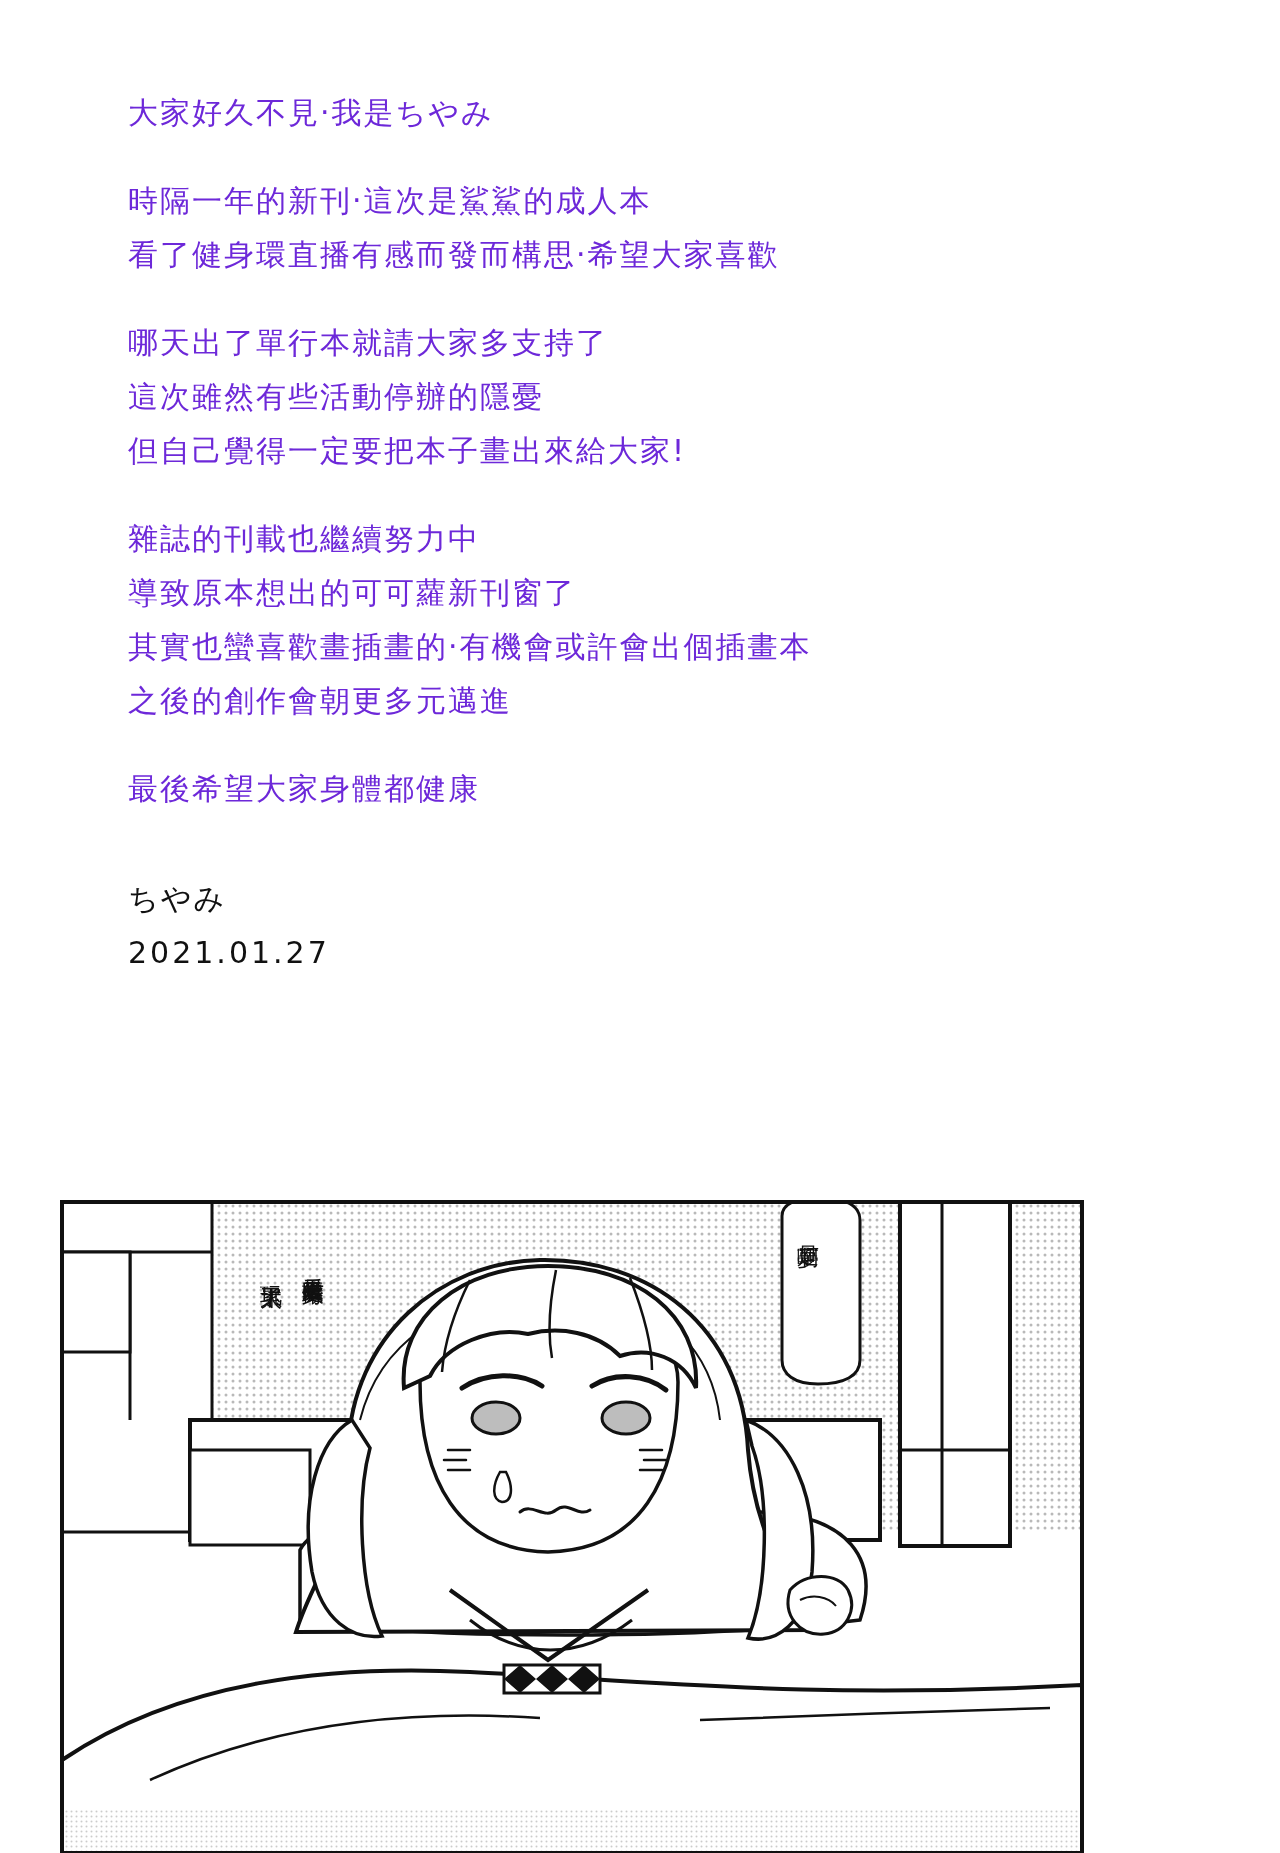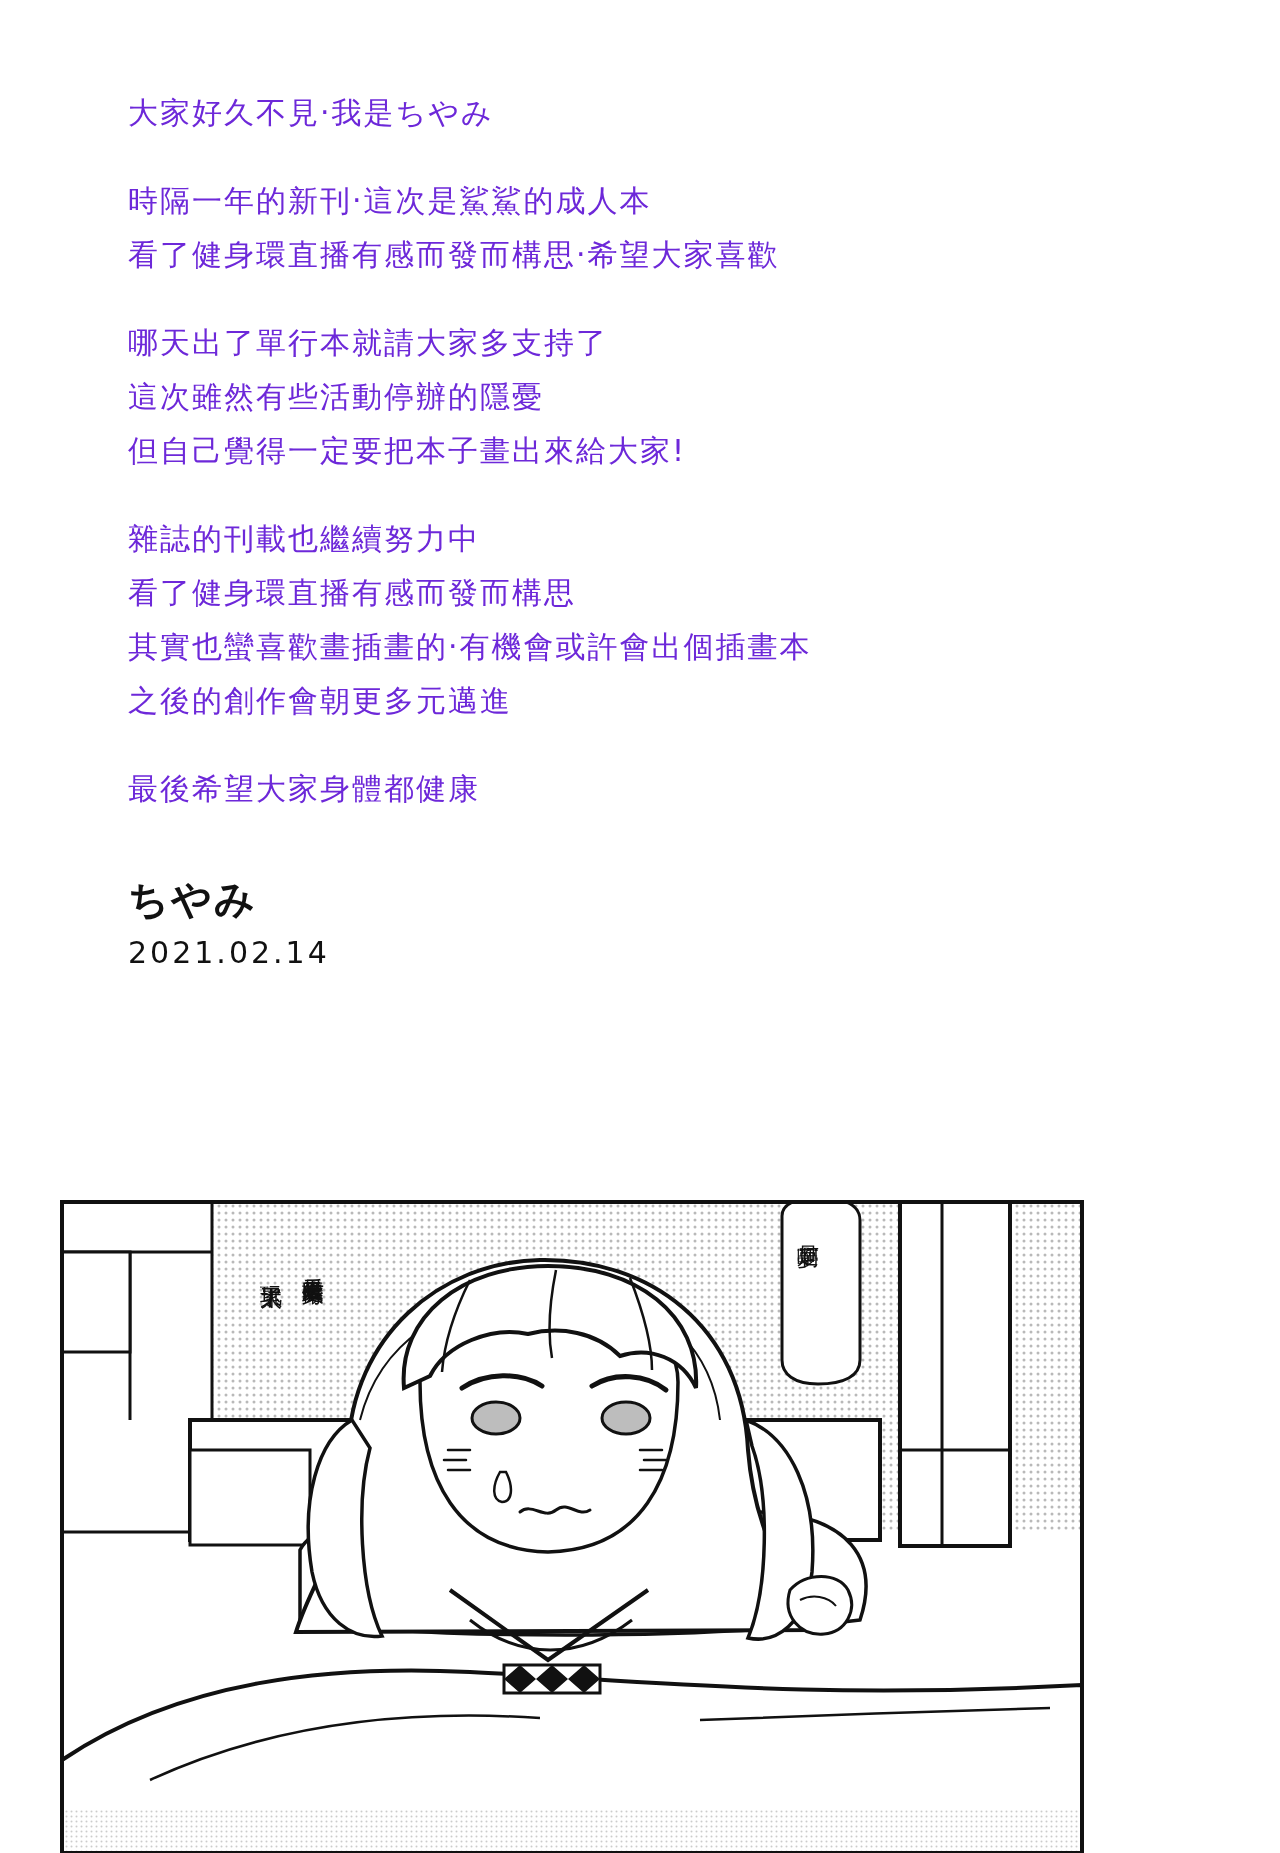--- a/index.html
+++ b/index.html
@@ -27,24 +27,23 @@
     font-size: 30px;
     line-height: 54px;
     letter-spacing: 2px;
     white-space: pre;
     color: #6d28d9;
   }
   .aw-gap {
     height: 34px;
   }
   .aw-sign {
-    font-size: 40px;
+    font-size: 30px;
     line-height: 54px;
     letter-spacing: 2px;
-    font-weight: bold;
   }
   .aw-date {
     font-size: 30px;
     line-height: 54px;
     letter-spacing: 3px;
   }
 
   
   .panel-wrap {
     position: absolute;
@@ -98,32 +97,32 @@
 
   <div class="aw-gap"></div>
 
   <div class="aw-line">哪天出了單行本就請大家多支持了</div>
   <div class="aw-line">這次雖然有些活動停辦的隱憂</div>
   <div class="aw-line">但自己覺得一定要把本子畫出來給大家!</div>
 
   <div class="aw-gap"></div>
 
   <div class="aw-line">雜誌的刊載也繼續努力中</div>
-  <div class="aw-line">看了健身環直播有感而發而構思</div>
+  <div class="aw-line">導致原本想出的可可蘿新刊窗了</div>
   <div class="aw-line">其實也蠻喜歡畫插畫的·有機會或許會出個插畫本</div>
   <div class="aw-line">之後的創作會朝更多元邁進</div>
 
   <div class="aw-gap"></div>
 
   <div class="aw-line">最後希望大家身體都健康</div>
 
   <div class="aw-gap" style="height:56px"></div>
 
   <div class="aw-sign">ちやみ</div>
-  <div class="aw-date">2021.02.14</div>
+  <div class="aw-date">2021.01.27</div>
 </div>
 
 <div class="panel-wrap">
 
   <svg class="panel-svg" width="1280" height="733" viewBox="0 0 1280 733">
     <defs>
       <pattern id="dots" width="7" height="7" patternUnits="userSpaceOnUse">
         <circle cx="2" cy="2" r="1.5" fill="#b9b9b9"></circle>
       </pattern>
       <pattern id="dots2" width="5" height="5" patternUnits="userSpaceOnUse">

